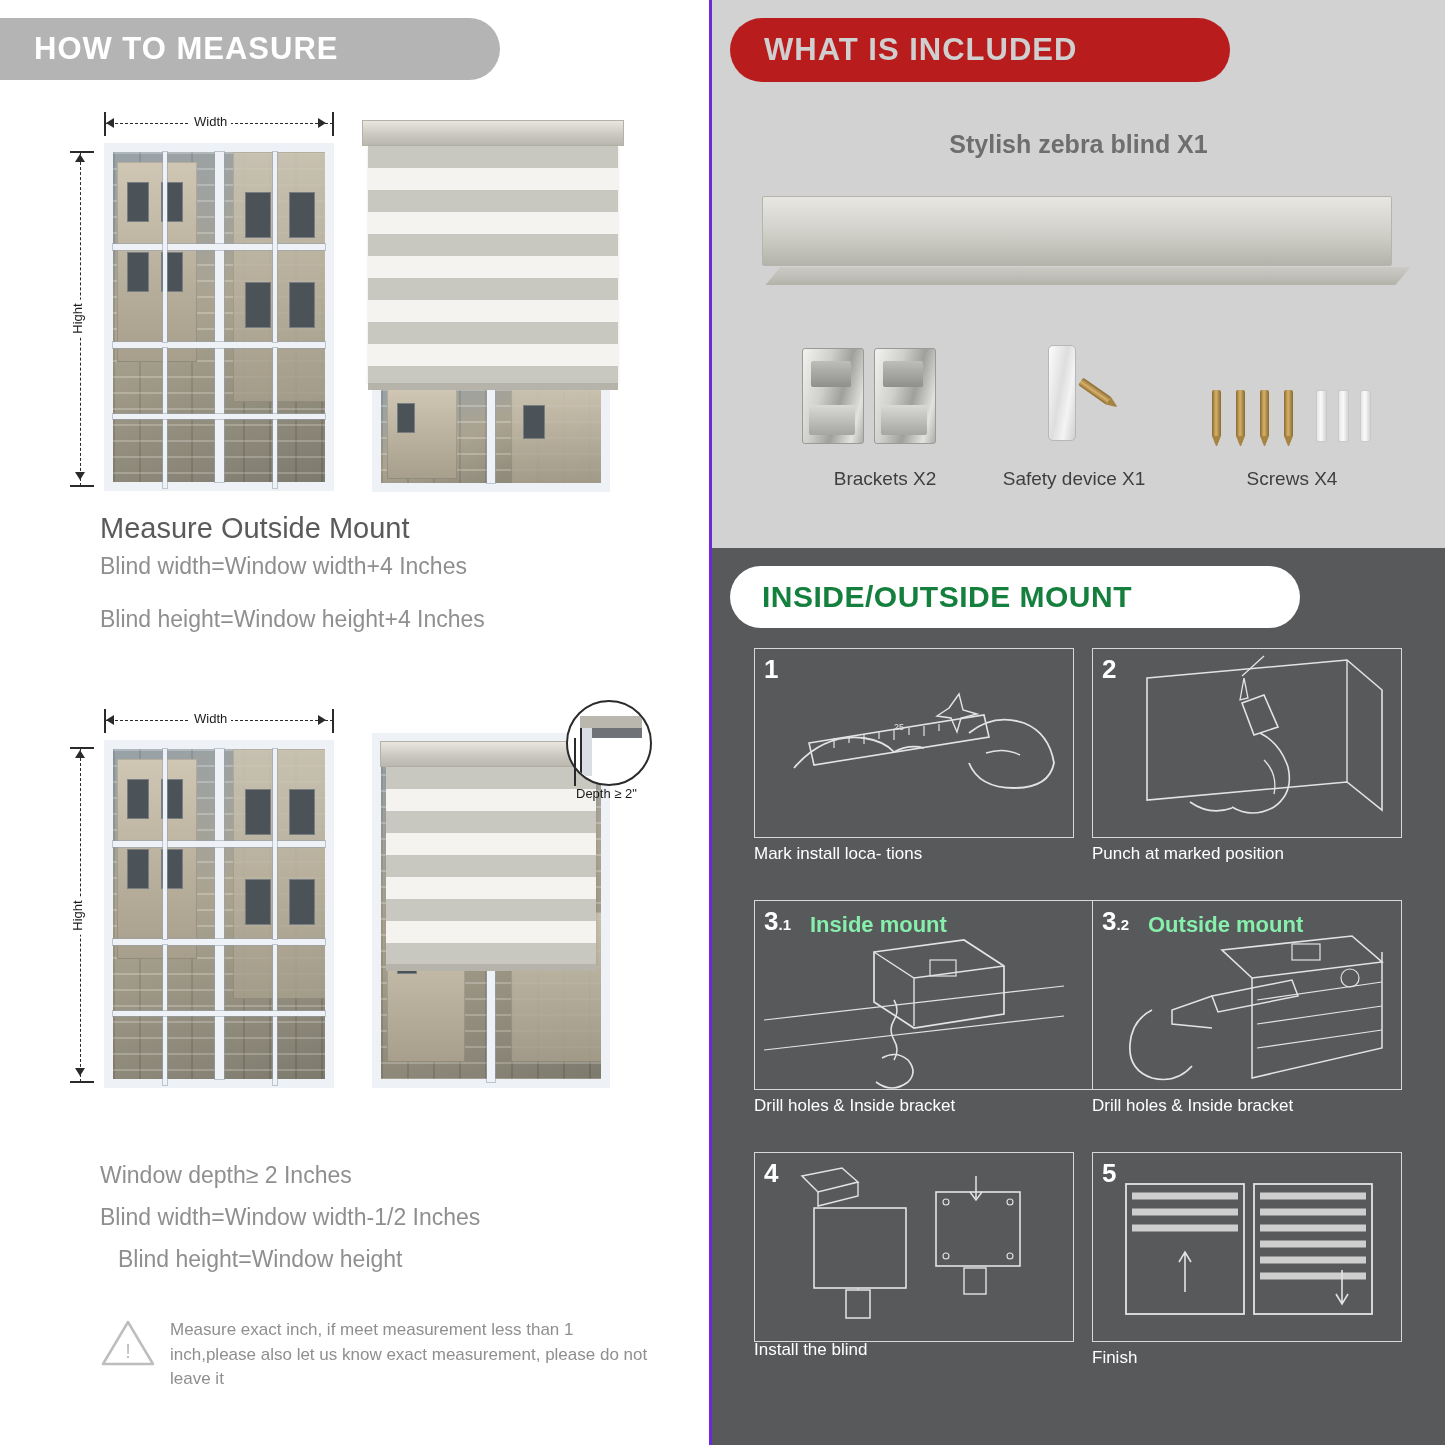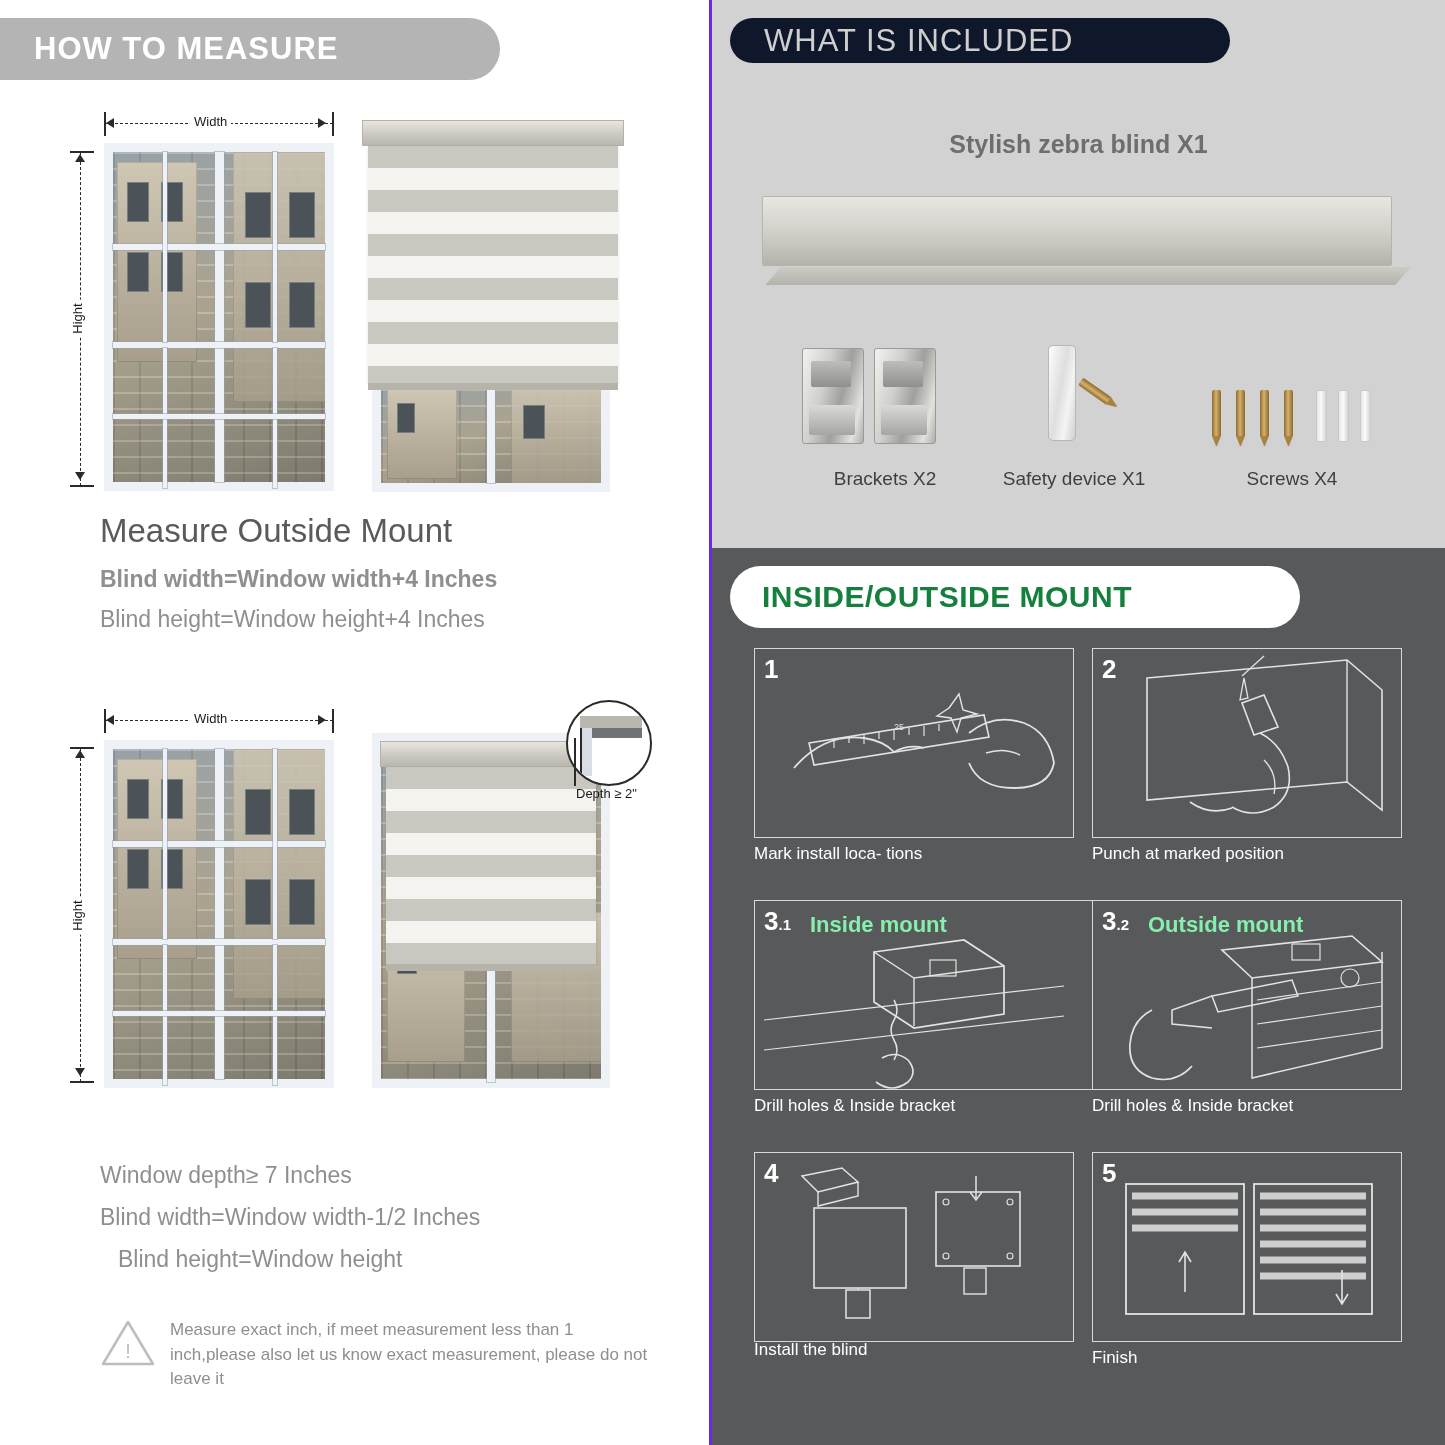--- a/index.html
+++ b/index.html
@@ -113,21 +113,21 @@
     );
     box-shadow:0 1px 3px rgba(0,0,0,.12);
   }
   .blind-bottom-bar {
     position:absolute; left:6px; right:6px; height:7px;
     background:#b5b3aa;
   }
 
   .heading {
     position:absolute;
-    font-size:33px; color:#5a5a5a; font-weight:normal;
+    font-size:29px; color:#5a5a5a; font-weight:normal;
   }
   .subline {
     position:absolute;
     font-size:23px; color:#8f8f8f;
   }
 
   .note-wrap {
     position:absolute; left:100px; top:1318px; width:560px;
     display:flex; gap:14px; align-items:flex-start;
   }
@@ -147,24 +147,24 @@
     position:absolute; font-size:13px; color:#1a1a1a;
   }
 
   
   .right { width:733px; height:1445px; position:relative; }
   .incl {
     position:absolute; left:0; top:0; width:733px; height:548px;
     background:#d2d2d2;
   }
   .banner-right {
-    position:absolute; left:18px; top:18px; width:500px; height:45px;
-    background:#0f172a; border-radius:34px;
+    position:absolute; left:18px; top:18px; width:500px; height:64px;
+    background:#b91c1c; border-radius:34px;
     display:flex; align-items:center; padding-left:34px;
-    color:#cfcfcf; font-size:31px; font-weight:normal; letter-spacing:1px;
+    color:#cfcfcf; font-size:31px; font-weight:bold; letter-spacing:1px;
   }
   .incl-title {
     position:absolute; left:0; right:0; top:130px;
     text-align:center; font-size:25px; font-weight:bold; color:#6e6e6e;
   }
   .headrail {
     position:absolute; left:50px; top:196px; width:630px; height:70px;
     background:linear-gradient(180deg,#e7e6e1 0%,#d6d5cf 40%,#c6c5bd 72%,#b4b3ab 100%);
     border:1px solid #b6b5ad;
     border-radius:2px;
@@ -309,21 +309,21 @@
       </div>
       <div class="mullion-v" style="left:106px; top:0; width:8px; height:100%;"></div>
     </div>
     <div class="blind" style="left:362px; top:120px; width:262px; height:272px;">
       <div class="blind-head"></div>
       <div class="blind-fabric" style="top:26px; bottom:9px;"></div>
       <div class="blind-bottom-bar" style="bottom:2px;"></div>
     </div>
 
     <div class="heading" style="left:100px; top:512px;">Measure Outside Mount</div>
-    <div class="subline" style="left:100px; top:566px;font-weight:bold;">Blind width=Window width+4 Inches</div>
+    <div class="subline" style="left:100px; top:553px;">Blind width=Window width+4 Inches</div>
     <div class="subline" style="left:100px; top:606px;">Blind height=Window height+4 Inches</div>
 
     <div class="dimline dim-h" style="left:105px; top:720px; width:228px;"></div>
     <div class="tick" style="left:104px; top:709px; width:1.5px; height:24px;"></div>
     <div class="tick" style="left:332px; top:709px; width:1.5px; height:24px;"></div>
     <div class="arrow-l" style="left:106px; top:715px;"></div>
     <div class="arrow-r" style="left:318px; top:715px;"></div>
     <div class="dimlabel" style="left:190px; top:711px;">Width</div>
 
     <div class="dimline dim-v" style="left:80px; top:748px; height:334px;"></div>
@@ -374,21 +374,21 @@
     </div>
 
     <div class="depth-circle" style="left:566px; top:700px;">
       <div style="position:absolute; left:12px; top:14px; width:62px; height:12px; background:#b9b7ae;"></div>
       <div style="position:absolute; left:12px; top:26px; width:12px; height:48px; background:#d9dde4; border-left:2px solid #2a2a2a;"></div>
       <div style="position:absolute; left:24px; top:26px; width:50px; height:10px; background:#6f7276;"></div>
     </div>
     <div class="tick" style="left:574px; top:738px; width:1.5px; height:48px;"></div>
     <div class="depth-label" style="left:576px; top:786px;">Depth ≥ 2"</div>
 
-    <div class="subline" style="left:100px; top:1162px;">Window depth≥ 7 Inches</div>
+    <div class="subline" style="left:100px; top:1162px;">Window depth≥ 2 Inches</div>
     <div class="subline" style="left:100px; top:1204px;">Blind width=Window width-1/2 Inches</div>
     <div class="subline" style="left:100px; top:1246px;margin-left:18px;">Blind height=Window height</div>
 
     <div class="note-wrap">
       <div class="warn-tri">
         <svg width="56" height="50" viewBox="0 0 56 50">
           <path d="M28 4 L53 46 L3 46 Z" fill="none" stroke="#bdbdbd" stroke-width="2.5" stroke-linejoin="round"></path>
           <text x="28" y="40" text-anchor="middle" font-size="20" fill="#bdbdbd" font-family="Liberation Sans, sans-serif">!</text>
         </svg>
       </div>

